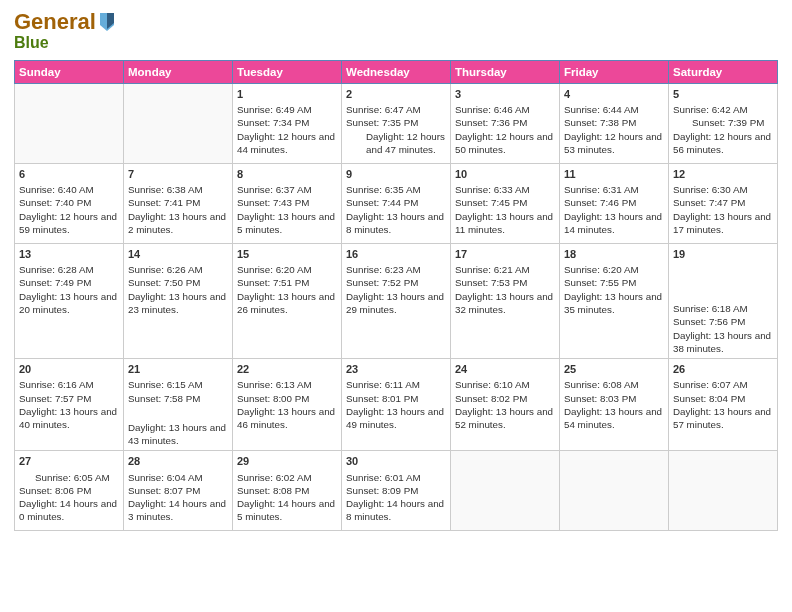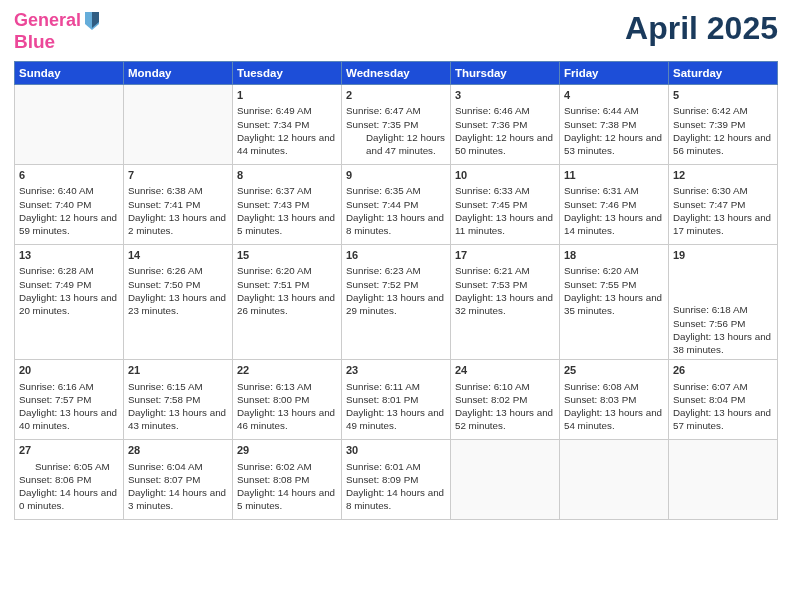--- a/index.html
+++ b/index.html
@@ -20,23 +20,23 @@
       display: flex;
       justify-content: space-between;
       align-items: flex-start;
       margin-bottom: 8px;
     }
     .logo {
       display: flex;
       align-items: center;
     }
     .logo-text {
-      font-size: 18px;
+      font-size: 22px;
       font-weight: bold;
-      color: #ec4899;
+      color: #a16207;
       line-height: 1.1;
     }
     .logo-icon {
       width: 18px;
       height: 22px;
       margin-left: 2px;
       margin-right: 0;
     }
     .title-block {
       text-align: right;
@@ -49,21 +49,21 @@
     .location-title {
       font-size: 15px;
       color: #333;
     }
     .calendar-table {
       width: 100%;
       border-collapse: collapse;
       font-size: 10.5px;
     }
     .calendar-table thead tr th {
-      background: #1d4ed8;
+      background: #ec4899;
       color: #fff;
       font-weight: bold;
       font-size: 11.5px;
       padding: 5px 4px;
       border: 1px solid #5a85b8;
       text-align: left;
     }
     .calendar-table tbody tr td {
       border: 1px solid #ccc;
       vertical-align: top;
@@ -98,26 +98,25 @@
     <div class="logo">
       <div>
         <div style="display:flex;align-items:center;">
           <span class="logo-text">General</span>
           <svg class="logo-icon" viewBox="0 0 18 22" xmlns="http://www.w3.org/2000/svg">
             <polygon points="2,2 16,2 16,14 9,20 2,14" fill="#4a9fd4" opacity="0.85"></polygon>
             <polygon points="9,2 16,2 16,12 9,18" fill="#1a3a5c" opacity="0.7"></polygon>
           </svg>
         </div>
         <div style="display:flex;align-items:center;">
-          <span class="logo-text" style="color:#ec4899;font-size:19px;">Blue</span>
+          <span class="logo-text" style="color:#4d7c0f;font-size:16px;">Blue</span>
         </div>
       </div>
     </div>
     <div class="title-block">
-      <div class="month-title">April 2025</div>
     </div>
   </div>
 
   <table class="calendar-table">
     <thead>
       <tr>
       <th>Sunday</th>
           <th>Monday</th>
           <th>Tuesday</th>
           <th>Wednesday</th>
@@ -159,21 +158,21 @@
             <div class="day-info">
               <span style="display: block;">Sunrise: 6:44 AM</span>
               <span style="display: block;">Sunset: 7:38 PM</span>
               <span style="display: block;">Daylight: 12 hours and 53 minutes.</span>
             </div>
           </td>
           <td>
             <span class="day-num">5</span>
             <div class="day-info">
               <span style="display: block;">Sunrise: 6:42 AM</span>
-              <span style="display: block;">Sunset: 7:39 PM</span>
+              <span style="display: block; margin-left: 19px;">Sunset: 7:39 PM</span>
               <span style="display: block;">Daylight: 12 hours and 56 minutes.</span>
             </div>
           </td>
         </tr>
         <tr>
           <td>
             <span class="day-num">6</span>
             <div class="day-info">
               <span style="display: block;">Sunrise: 6:40 AM</span>
               <span style="display: block;">Sunset: 7:40 PM</span>
@@ -294,21 +293,21 @@
               <span style="display: block;">Sunrise: 6:16 AM</span>
               <span style="display: block;">Sunset: 7:57 PM</span>
               <span style="display: block;">Daylight: 13 hours and 40 minutes.</span>
             </div>
           </td>
           <td>
             <span class="day-num">21</span>
             <div class="day-info">
               <span style="display: block;">Sunrise: 6:15 AM</span>
               <span style="display: block;">Sunset: 7:58 PM</span>
-              <span style="display: block;">Daylight: 13 hours and 43 minutes.</span>
+              <span style="display: block; margin-top: 16px;">Daylight: 13 hours and 43 minutes.</span>
             </div>
           </td>
           <td>
             <span class="day-num">22</span>
             <div class="day-info">
               <span style="display: block;">Sunrise: 6:13 AM</span>
               <span style="display: block;">Sunset: 8:00 PM</span>
               <span style="display: block;">Daylight: 13 hours and 46 minutes.</span>
             </div>
           </td>

